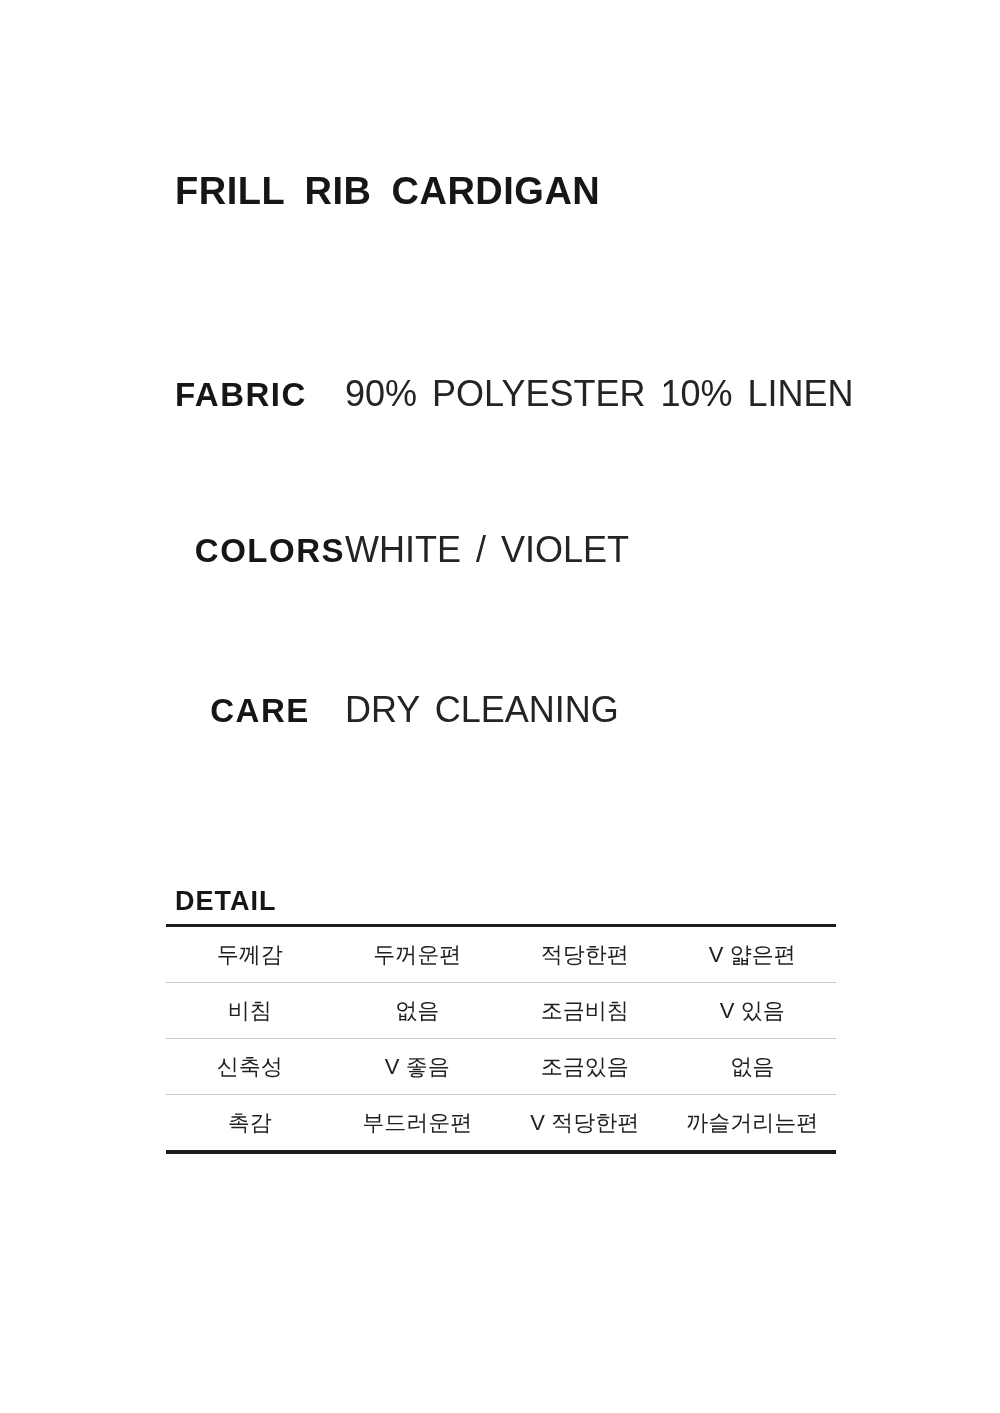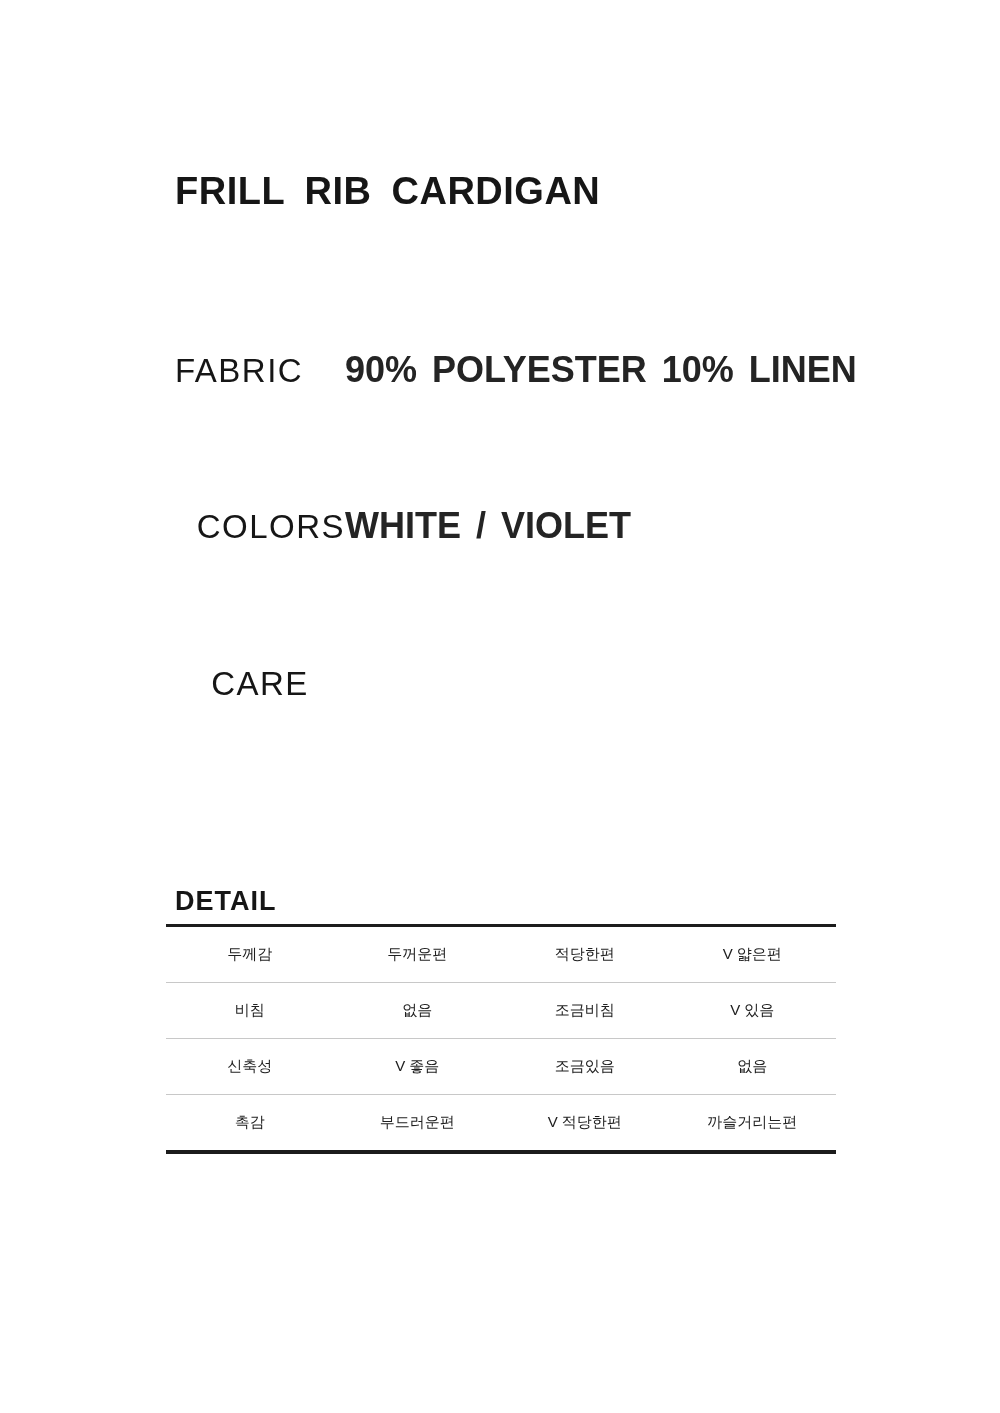--- a/index.html
+++ b/index.html
@@ -35,29 +35,30 @@
     align-items: baseline;
     white-space: nowrap;
   }
   .spec-row.fabric { top: 349px; }
   .spec-row.colors { top: 505px; text-align: right; }
   .spec-row.care   { top: 665px; text-align: center; }
   .spec-label {
     width: 170px;
     flex: 0 0 170px;
     font-size: 33px;
-    font-weight: 400;
+    font-weight: 700;
     letter-spacing: 1.5px;
     color: #161616;
   }
   .spec-value {
     font-size: 36px;
-    font-weight: 700;
+    font-weight: 400;
     word-spacing: 5px;
     color: #242424;
+    margin-top: 24px;
   }
 
   
   .detail-heading {
     position: absolute;
     left: 175px;
     top: 886px;
     margin: 0;
     font-size: 27px;
     font-weight: 700;
@@ -76,21 +77,21 @@
   .t-row {
     display: flex;
     height: 55px;
     align-items: center;
     border-bottom: 1px solid #c8c8c8;
   }
   .t-row:last-child { border-bottom: none; }
   .t-cell {
     flex: 1 1 0;
     text-align: center;
-    font-size: 15px;
+    font-size: 22px;
     color: #202020;
     white-space: nowrap;
   }
 </style>
 </head>
 <body>
 
 <div class="page">
 
   <h1 class="title">FRILL RIB CARDIGAN</h1>
@@ -100,20 +101,21 @@
     <div class="spec-value">90% POLYESTER 10% LINEN</div>
   </div>
 
   <div class="spec-row colors">
     <div class="spec-label">COLORS</div>
     <div class="spec-value">WHITE / VIOLET</div>
   </div>
 
   <div class="spec-row care">
     <div class="spec-label">CARE</div>
+    <div class="spec-value">DRY CLEANING</div>
   </div>
 
   <h2 class="detail-heading">DETAIL</h2>
 
   <div class="detail-table">
 
     <div class="t-row">
       <div class="t-cell">두께감</div>
       <div class="t-cell">두꺼운편</div>
       <div class="t-cell">적당한편</div>

